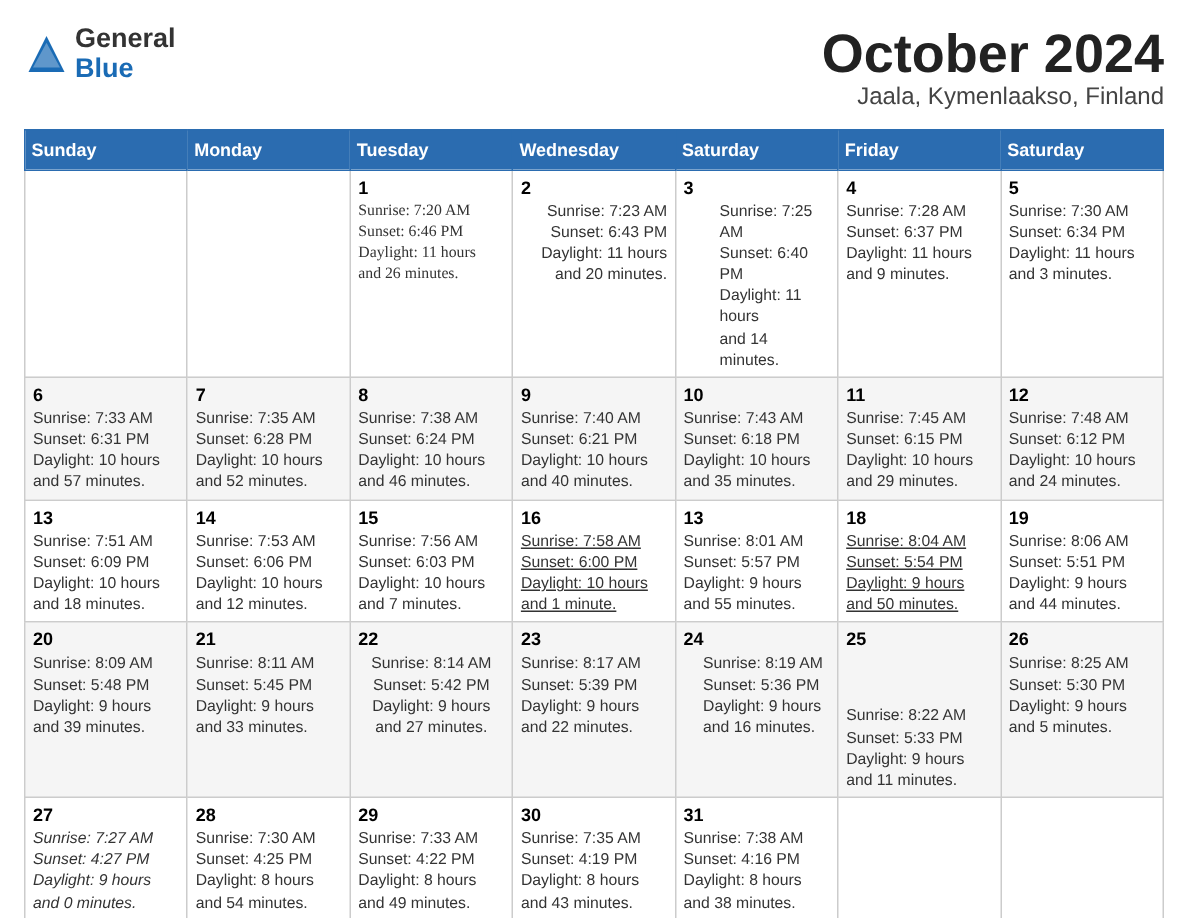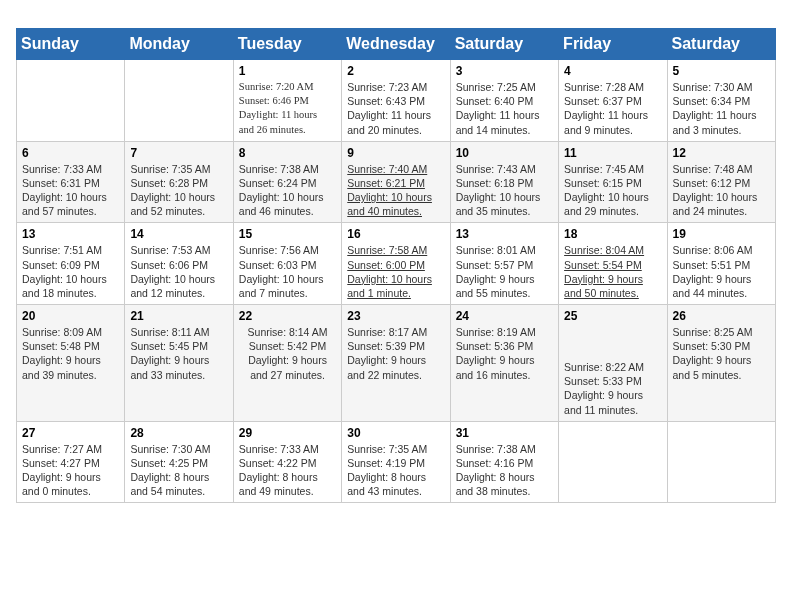--- a/index.html
+++ b/index.html
@@ -56,21 +56,21 @@
     .calendar-table {
       width: 100%;
       border-collapse: collapse;
       font-size: 11px;
     }
     .calendar-table th {
       background-color: #2b6cb0;
       color: #fff;
       padding: 6px 4px;
       text-align: left;
-      font-size: 16px;
+      font-size: 12px;
       font-weight: bold;
       border: 1px solid #2b6cb0;
     }
     .calendar-table td {
       border: 1px solid #ccc;
       vertical-align: top;
       padding: 4px 5px;
       width: calc(100% / 7);
       height: 80px;
       background: #fff;
@@ -95,20 +95,34 @@
     .empty-cell {
       background: #fff !important;
     }
     .row-even td { background: #f0f0f0; }
     .row-odd td { background: #fff; }
   </style>
 </head>
 <body>
 
 <div class="header-area">
+  <div class="logo">
+    <svg class="logo-icon" viewBox="0 0 40 40">
+      <polygon points="20,4 36,36 4,36" fill="#1a6bb5"></polygon>
+      <polygon points="20,10 32,32 8,32" fill="#fff" opacity="0.3"></polygon>
+    </svg>
+    <div class="logo-text">
+      <span class="logo-general">General</span>
+      <span class="logo-blue">Blue</span>
+    </div>
+  </div>
+  <div class="title-area">
+    <div class="month-title">October 2024</div>
+    <div class="location-title">Jaala, Kymenlaakso, Finland</div>
+  </div>
 </div>
 
 <table class="calendar-table">
   <thead>
     <tr>
     <th>Sunday</th>
         <th>Monday</th>
         <th>Tuesday</th>
         <th>Wednesday</th>
         <th>Saturday</th>
@@ -122,28 +136,28 @@
         <td class="empty-cell"></td>
         <td>
           <span class="day-number">1</span>
           <div class="day-info" style="white-space: pre-line; font-family: Liberation Serif, serif;">Sunrise: 7:20 AM
 Sunset: 6:46 PM
 Daylight: 11 hours
 and 26 minutes.</div>
         </td>
         <td>
           <span class="day-number">2</span>
-          <div class="day-info" style="white-space: pre-line;">Sunrise: 7:23 AM
+          <div class="day-info" style="white-space: pre-line; text-align: right;">Sunrise: 7:23 AM
 Sunset: 6:43 PM
 Daylight: 11 hours
 and 20 minutes.</div>
         </td>
         <td>
           <span class="day-number">3</span>
-          <div class="day-info" style="white-space: pre-line;">Sunrise: 7:25 AM
+          <div class="day-info" style="white-space: pre-line; margin-left: 24px;">Sunrise: 7:25 AM
 Sunset: 6:40 PM
 Daylight: 11 hours
 and 14 minutes.</div>
         </td>
         <td>
           <span class="day-number">4</span>
           <div class="day-info" style="white-space: pre-line;">Sunrise: 7:28 AM
 Sunset: 6:37 PM
 Daylight: 11 hours
 and 9 minutes.</div>
@@ -173,21 +187,21 @@
         </td>
         <td>
           <span class="day-number">8</span>
           <div class="day-info" style="white-space: pre-line;">Sunrise: 7:38 AM
 Sunset: 6:24 PM
 Daylight: 10 hours
 and 46 minutes.</div>
         </td>
         <td>
           <span class="day-number">9</span>
-          <div class="day-info" style="white-space: pre-line; text-decoration: underline;">Sunrise: 7:40 AM
+          <div class="day-info" style="white-space: pre-line;">Sunrise: 7:40 AM
 Sunset: 6:21 PM
 Daylight: 10 hours
 and 40 minutes.</div>
         </td>
         <td>
           <span class="day-number">10</span>
           <div class="day-info" style="white-space: pre-line;">Sunrise: 7:43 AM
 Sunset: 6:18 PM
 Daylight: 10 hours
 and 35 minutes.</div>
@@ -282,21 +296,21 @@
         </td>
         <td>
           <span class="day-number">23</span>
           <div class="day-info" style="white-space: pre-line;">Sunrise: 8:17 AM
 Sunset: 5:39 PM
 Daylight: 9 hours
 and 22 minutes.</div>
         </td>
         <td>
           <span class="day-number">24</span>
-          <div class="day-info" style="white-space: pre-line;">Sunrise: 8:19 AM
+          <div class="day-info" style="white-space: pre-line; margin-left: 13px;">Sunrise: 8:19 AM
 Sunset: 5:36 PM
 Daylight: 9 hours
 and 16 minutes.</div>
         </td>
         <td>
           <span class="day-number">25</span>
           <div class="day-info" style="white-space: pre-line; margin-top: 37px;">Sunrise: 8:22 AM
 Sunset: 5:33 PM
 Daylight: 9 hours
 and 11 minutes.</div>
@@ -305,21 +319,21 @@
           <span class="day-number">26</span>
           <div class="day-info" style="white-space: pre-line;">Sunrise: 8:25 AM
 Sunset: 5:30 PM
 Daylight: 9 hours
 and 5 minutes.</div>
         </td>
       </tr>
       <tr class="row-odd">
         <td>
           <span class="day-number">27</span>
-          <div class="day-info" style="white-space: pre-line;">Sunrise: 7:27 AM
+          <div class="day-info" style="white-space: pre-line; font-style: italic;">Sunrise: 7:27 AM
 Sunset: 4:27 PM
 Daylight: 9 hours
 and 0 minutes.</div>
         </td>
         <td>
           <span class="day-number">28</span>
           <div class="day-info" style="white-space: pre-line;">Sunrise: 7:30 AM
 Sunset: 4:25 PM
 Daylight: 8 hours
 and 54 minutes.</div>

